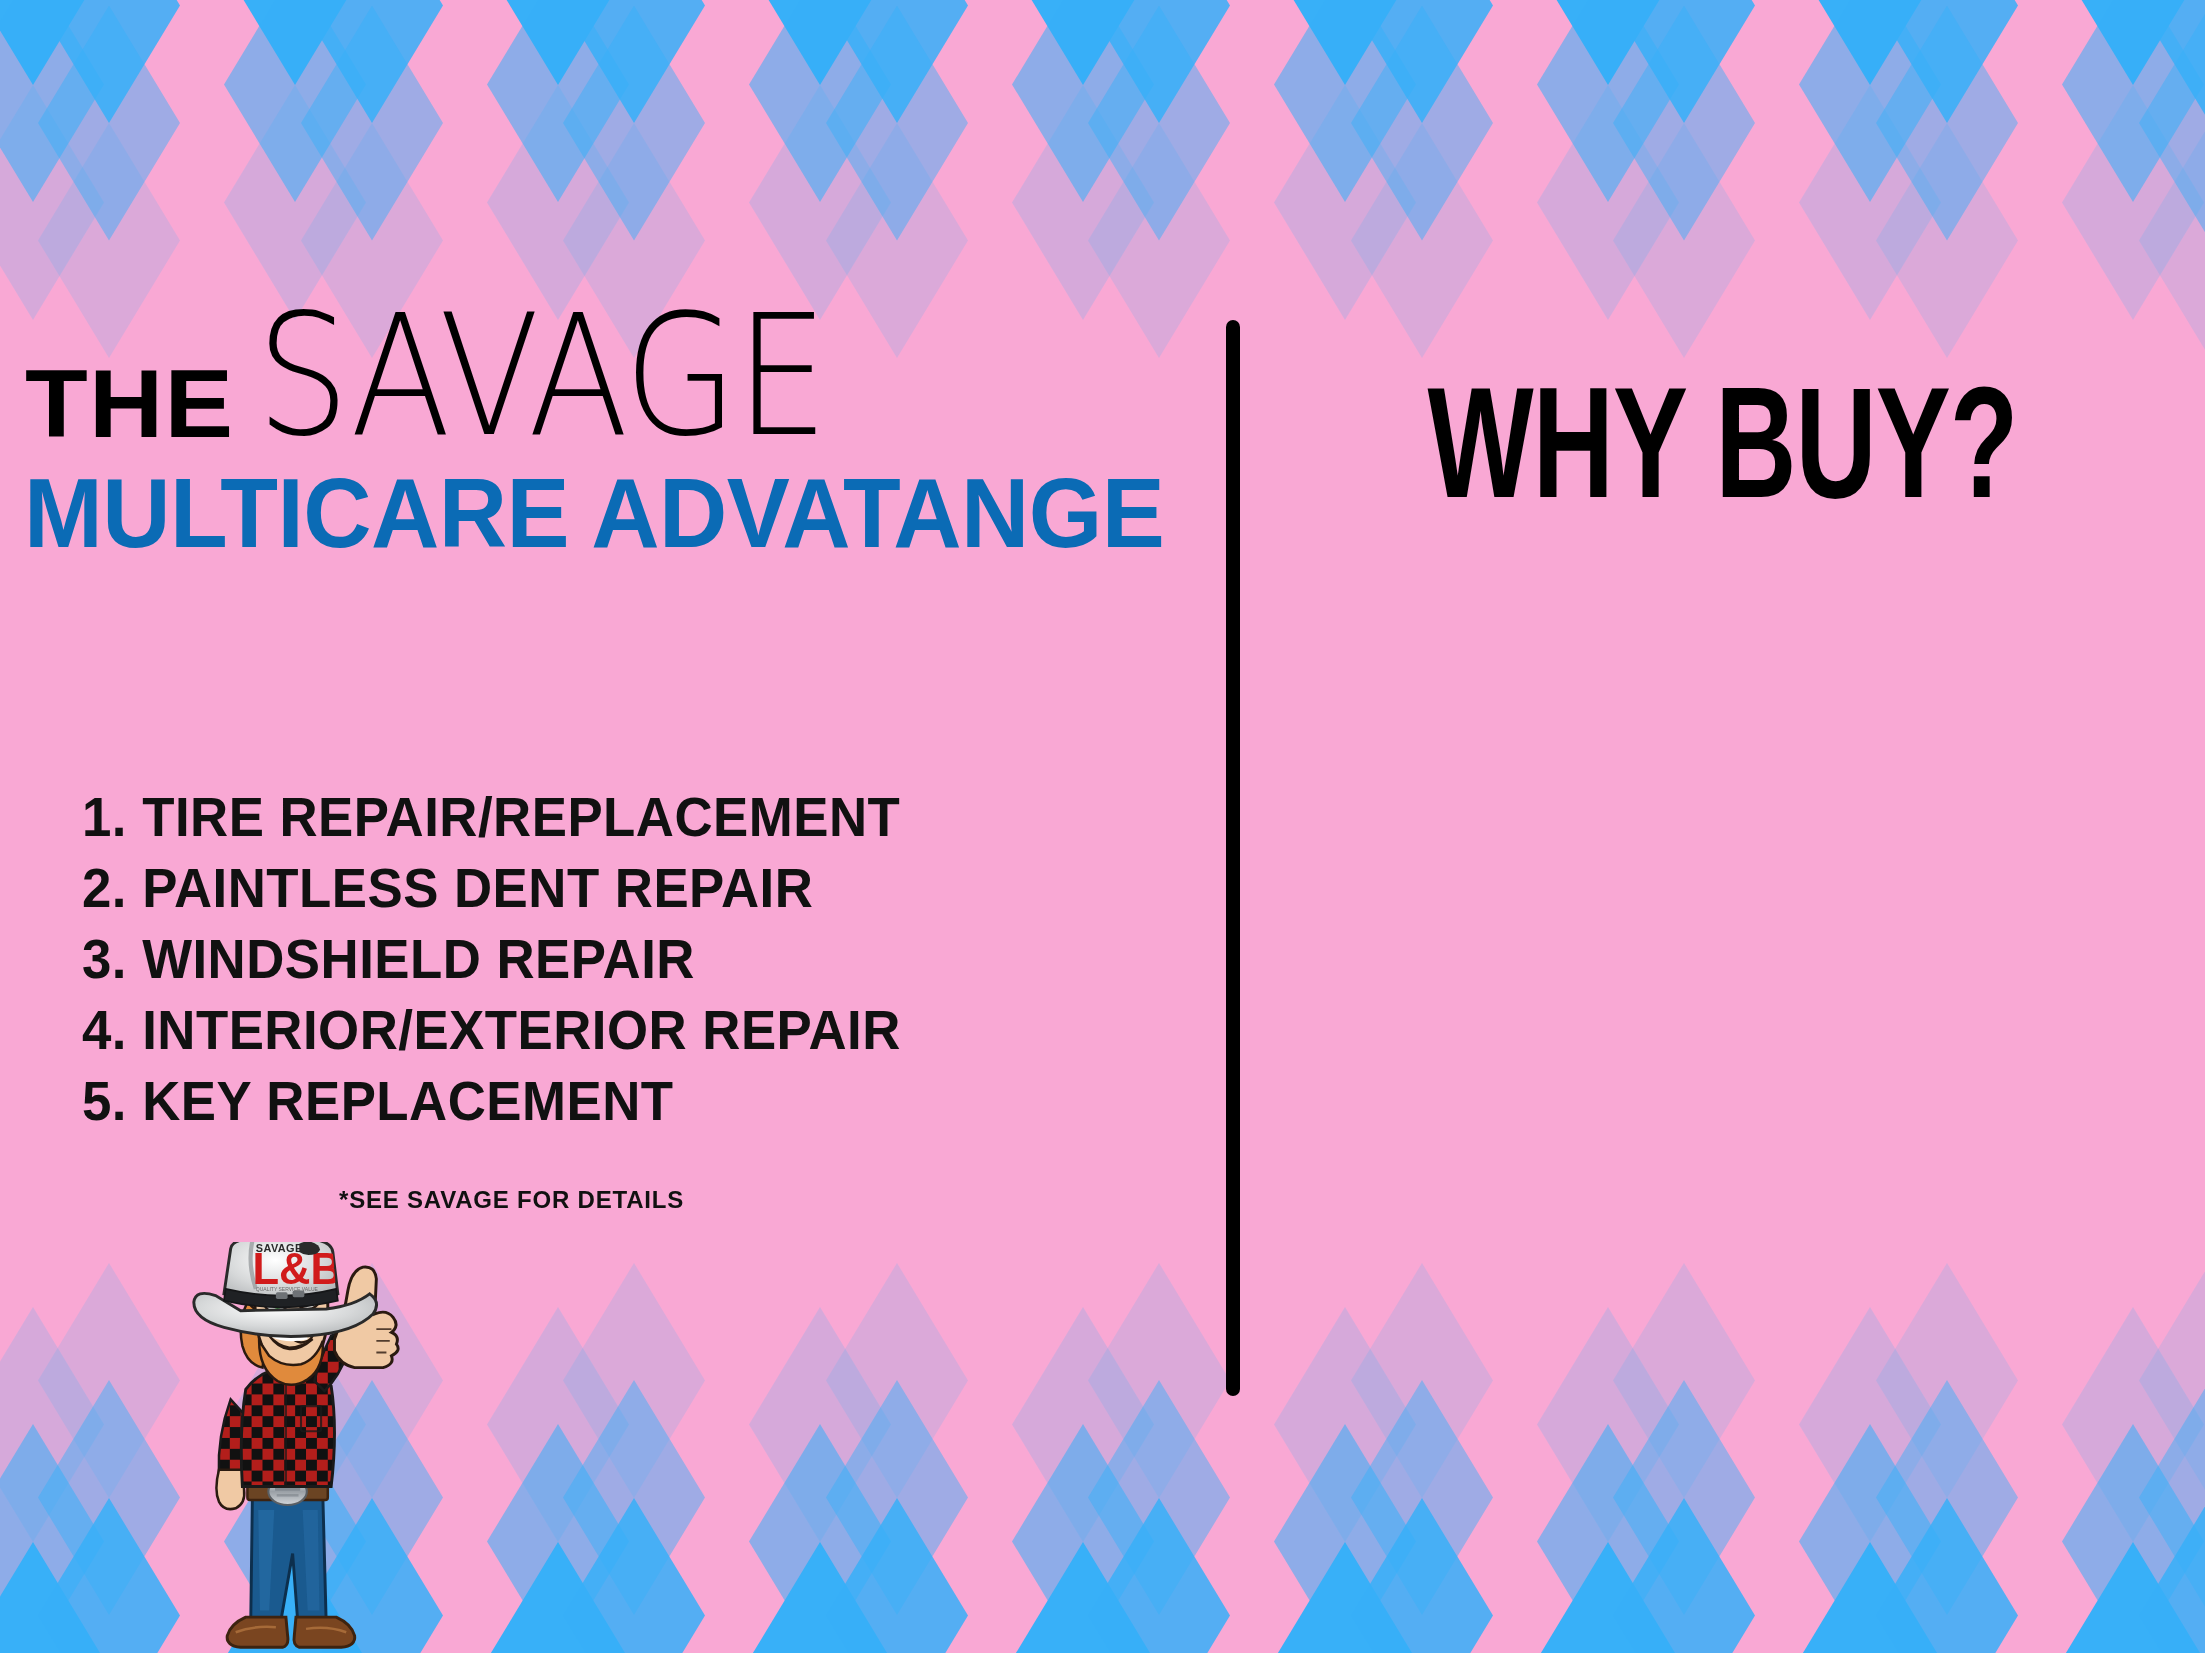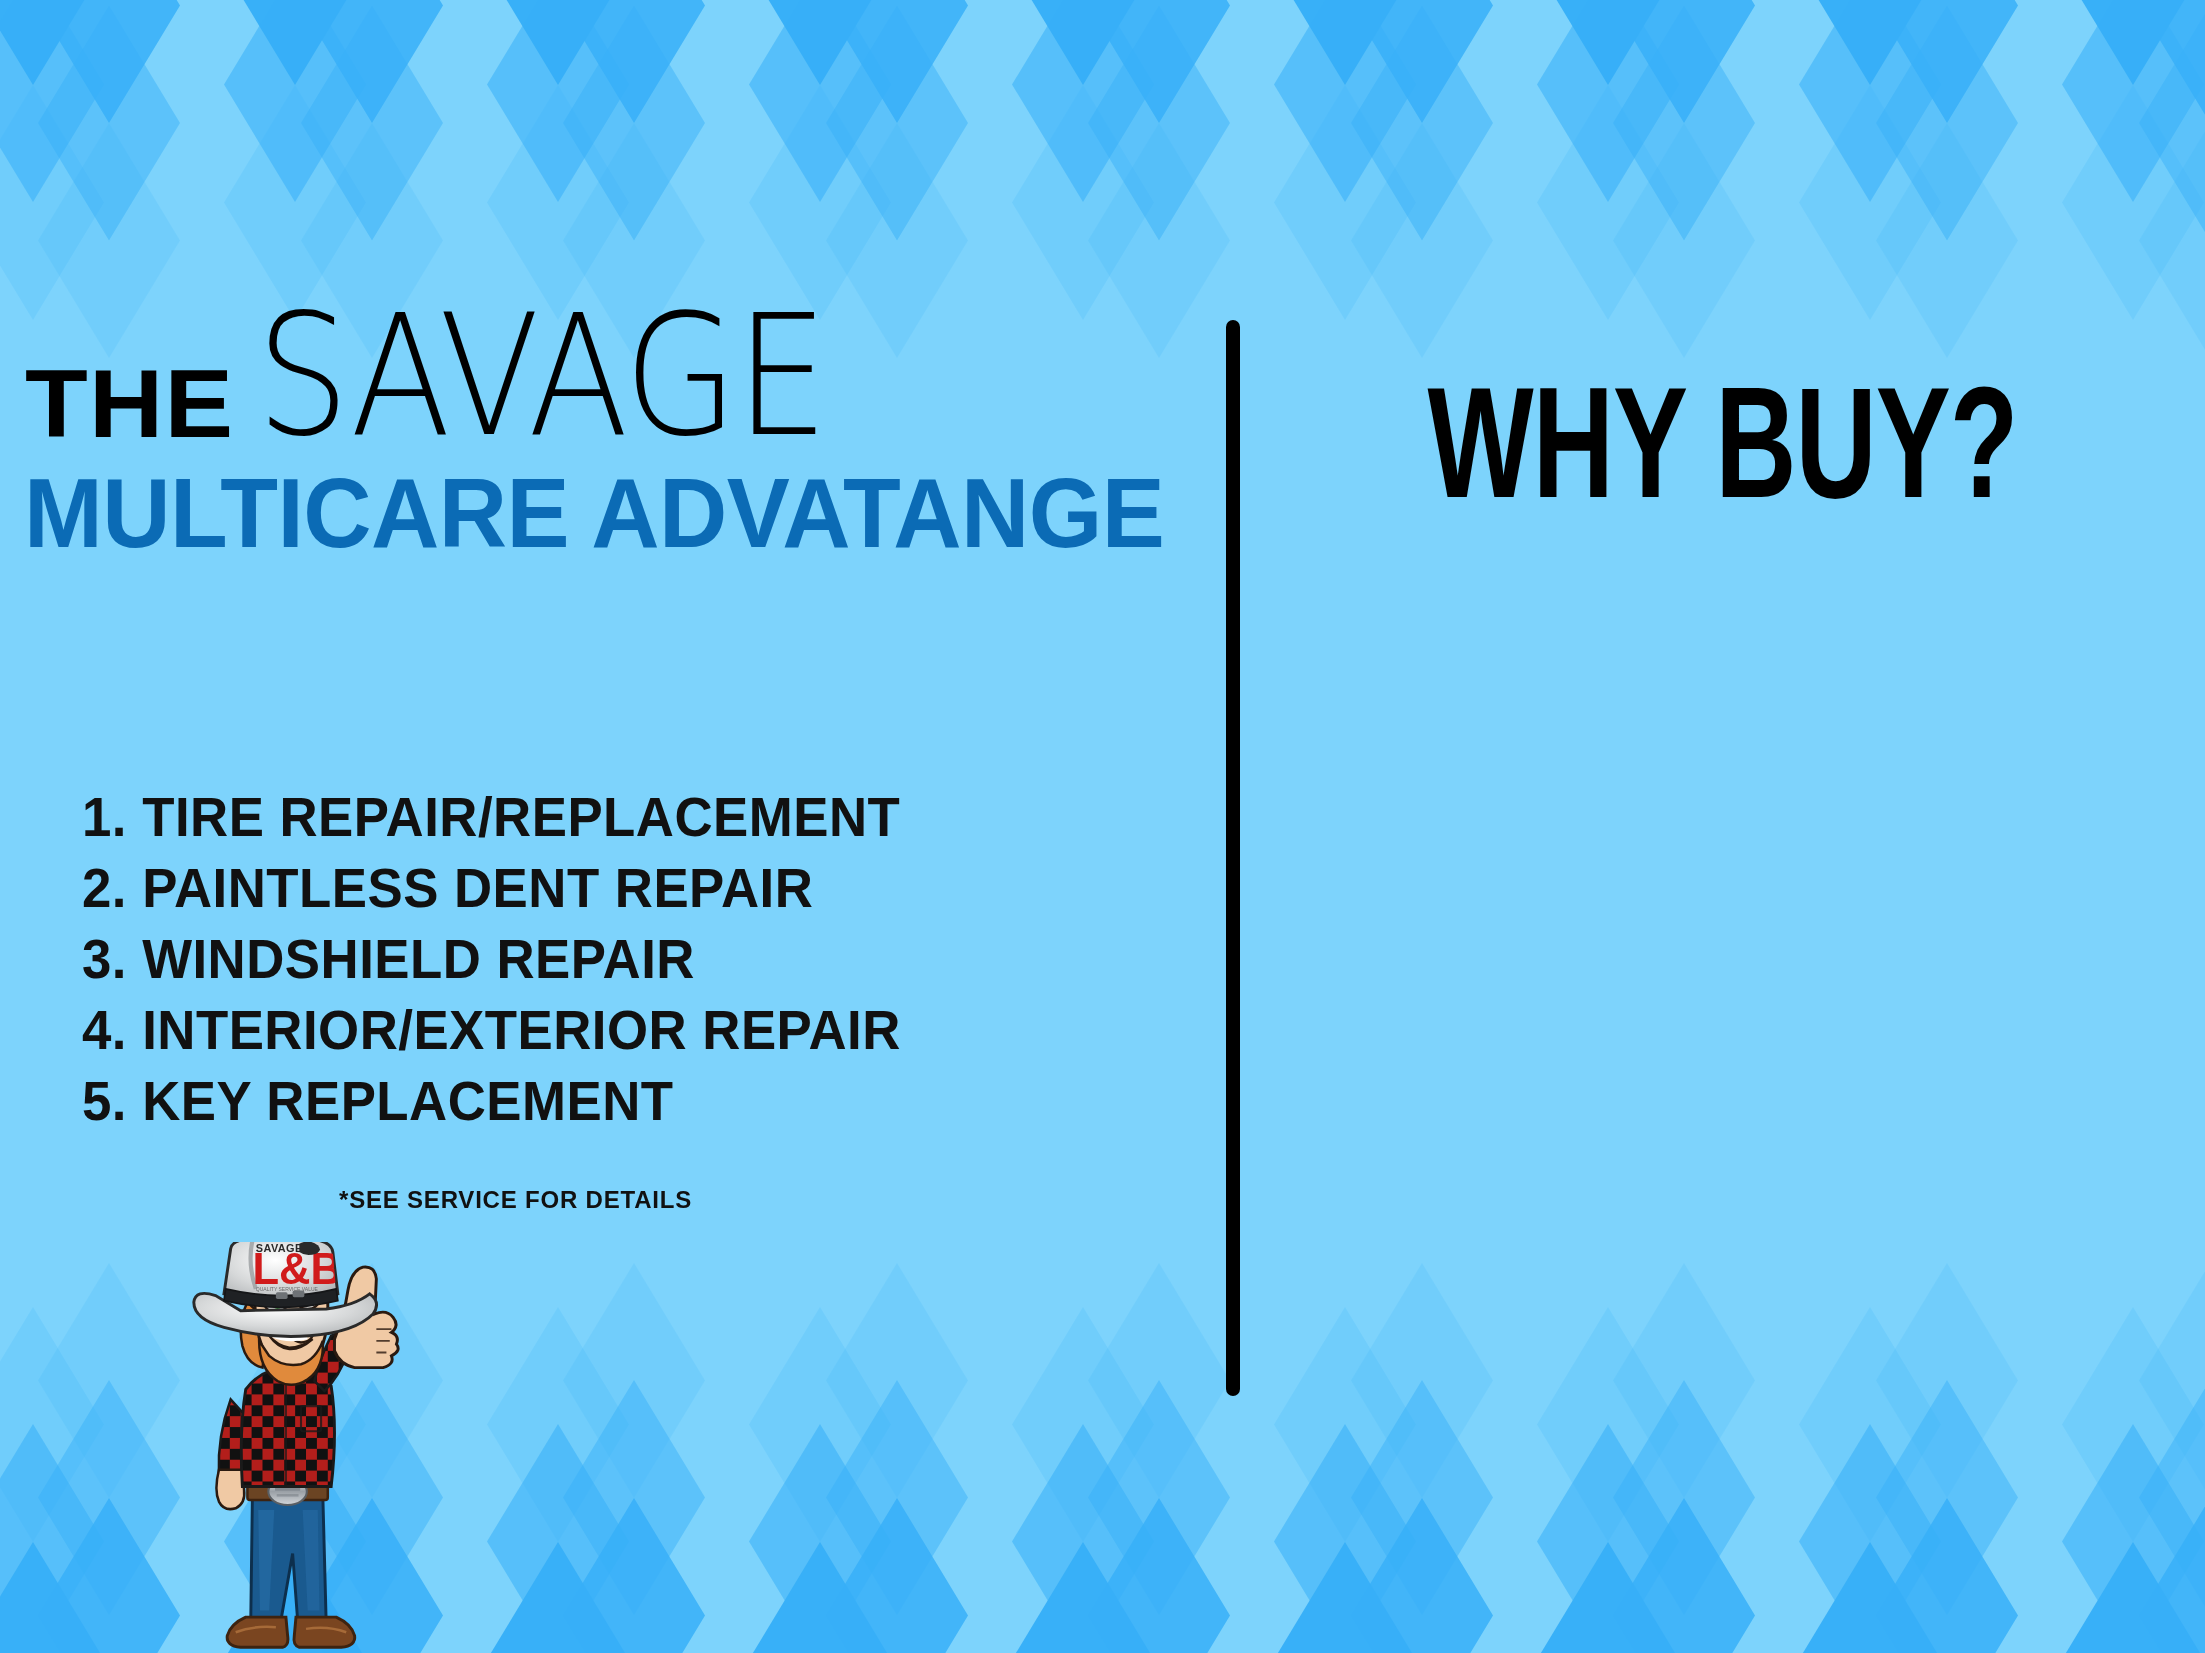--- a/index.html
+++ b/index.html
@@ -2,21 +2,21 @@
 <html style="font-size:8.8px"><head>
 <meta charset="utf-8">
 <title>Savage Multicare Advantage</title>
 <style>
   html,body{margin:0;padding:0;background:#fff;}
   body{font-family:"Liberation Sans",sans-serif;}
 
   #poster{
     position:relative;
     width:2205px;height:1654px;
-    background:#7dd3fc;
+    background:#f9a8d4;
     overflow:hidden;
   }
 
   
   #bg-pattern{
     position:absolute;inset:0;
     pointer-events:none;
     z-index:0;
   }
   .dia{
@@ -279,21 +279,21 @@
     <div id="headline-multicare">MULTICARE ADVATANGE</div>
 
     <ul id="service-list">
       <li>1. TIRE REPAIR/REPLACEMENT</li>
       <li>2. PAINTLESS DENT REPAIR</li>
       <li>3. WINDSHIELD REPAIR</li>
       <li>4. INTERIOR/EXTERIOR REPAIR</li>
       <li>5. KEY REPLACEMENT</li>
     </ul>
 
-    <div id="fine-print">*SEE SERVICE FOR DETAILS</div>
+    <div id="fine-print">*SEE SAVAGE FOR DETAILS</div>
   </div>
 
   <div id="right-panel">
 
     <div id="why-buy">WHY BUY?</div>
 
   </div>
 
   <div id="mascot">
     <svg viewBox="0 0 300 492" xmlns="http://www.w3.org/2000/svg">

